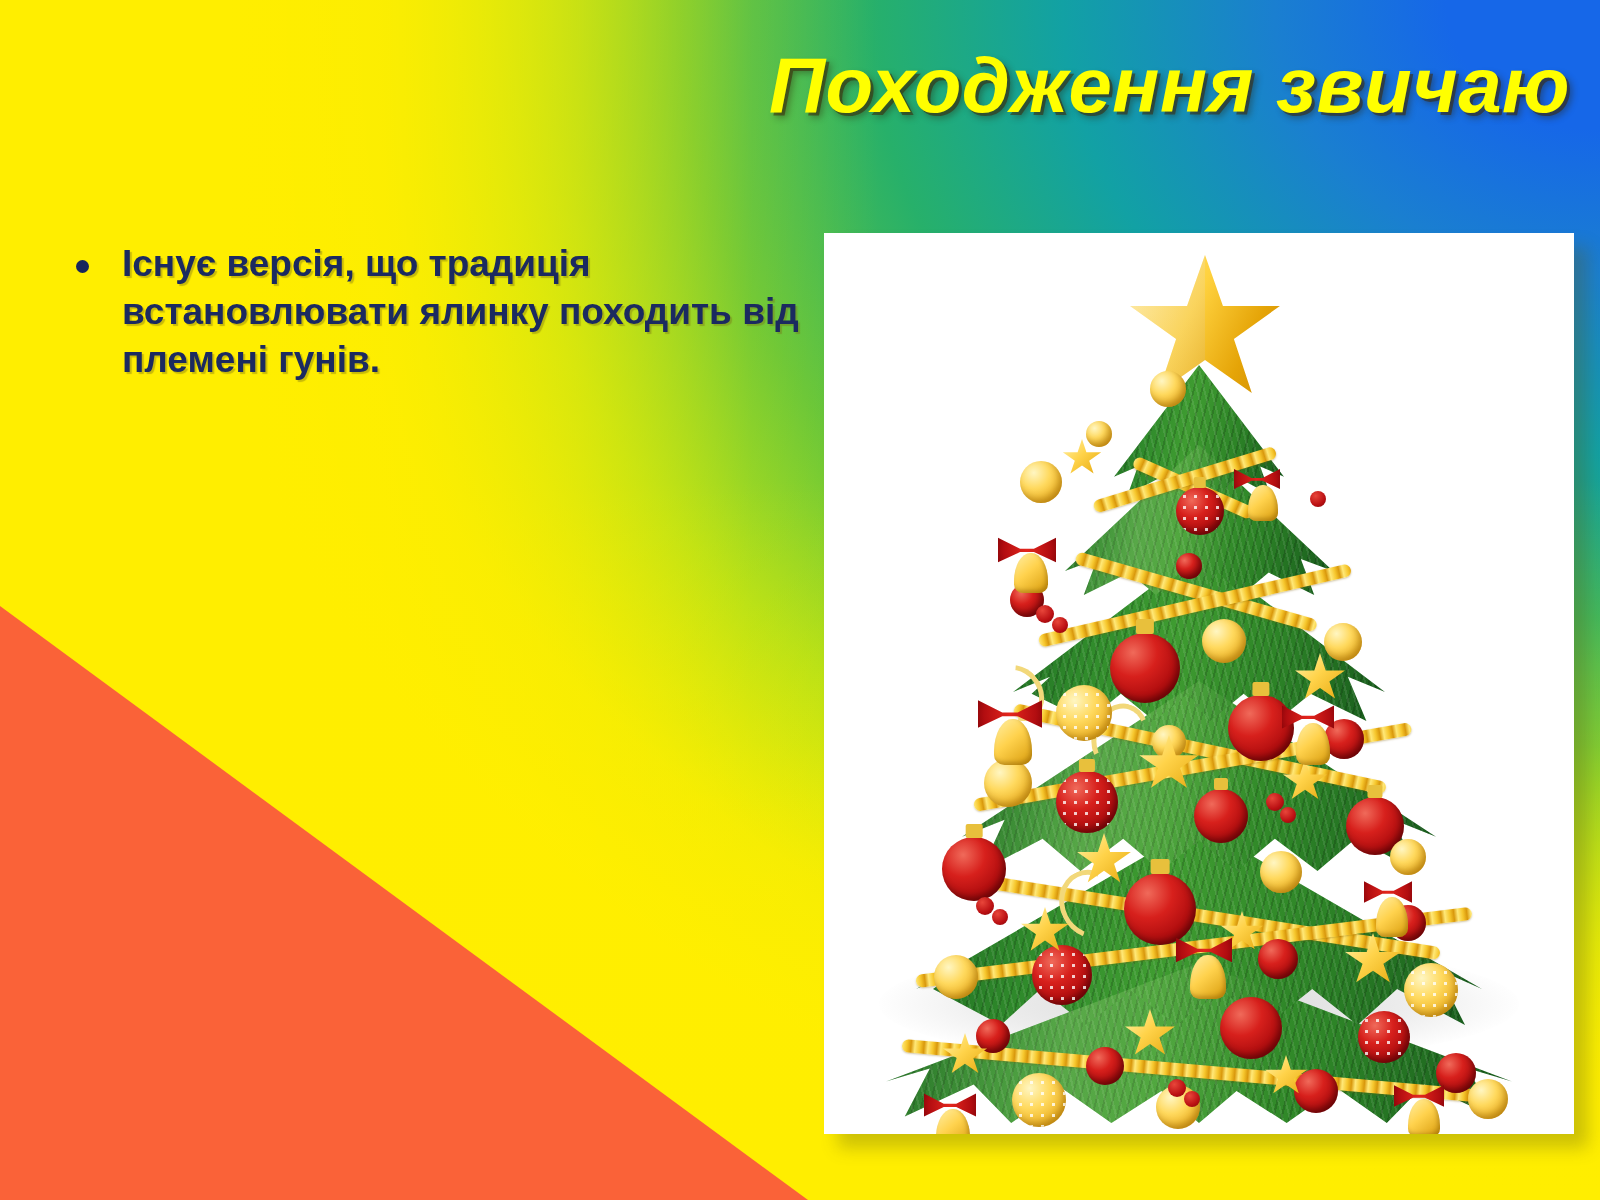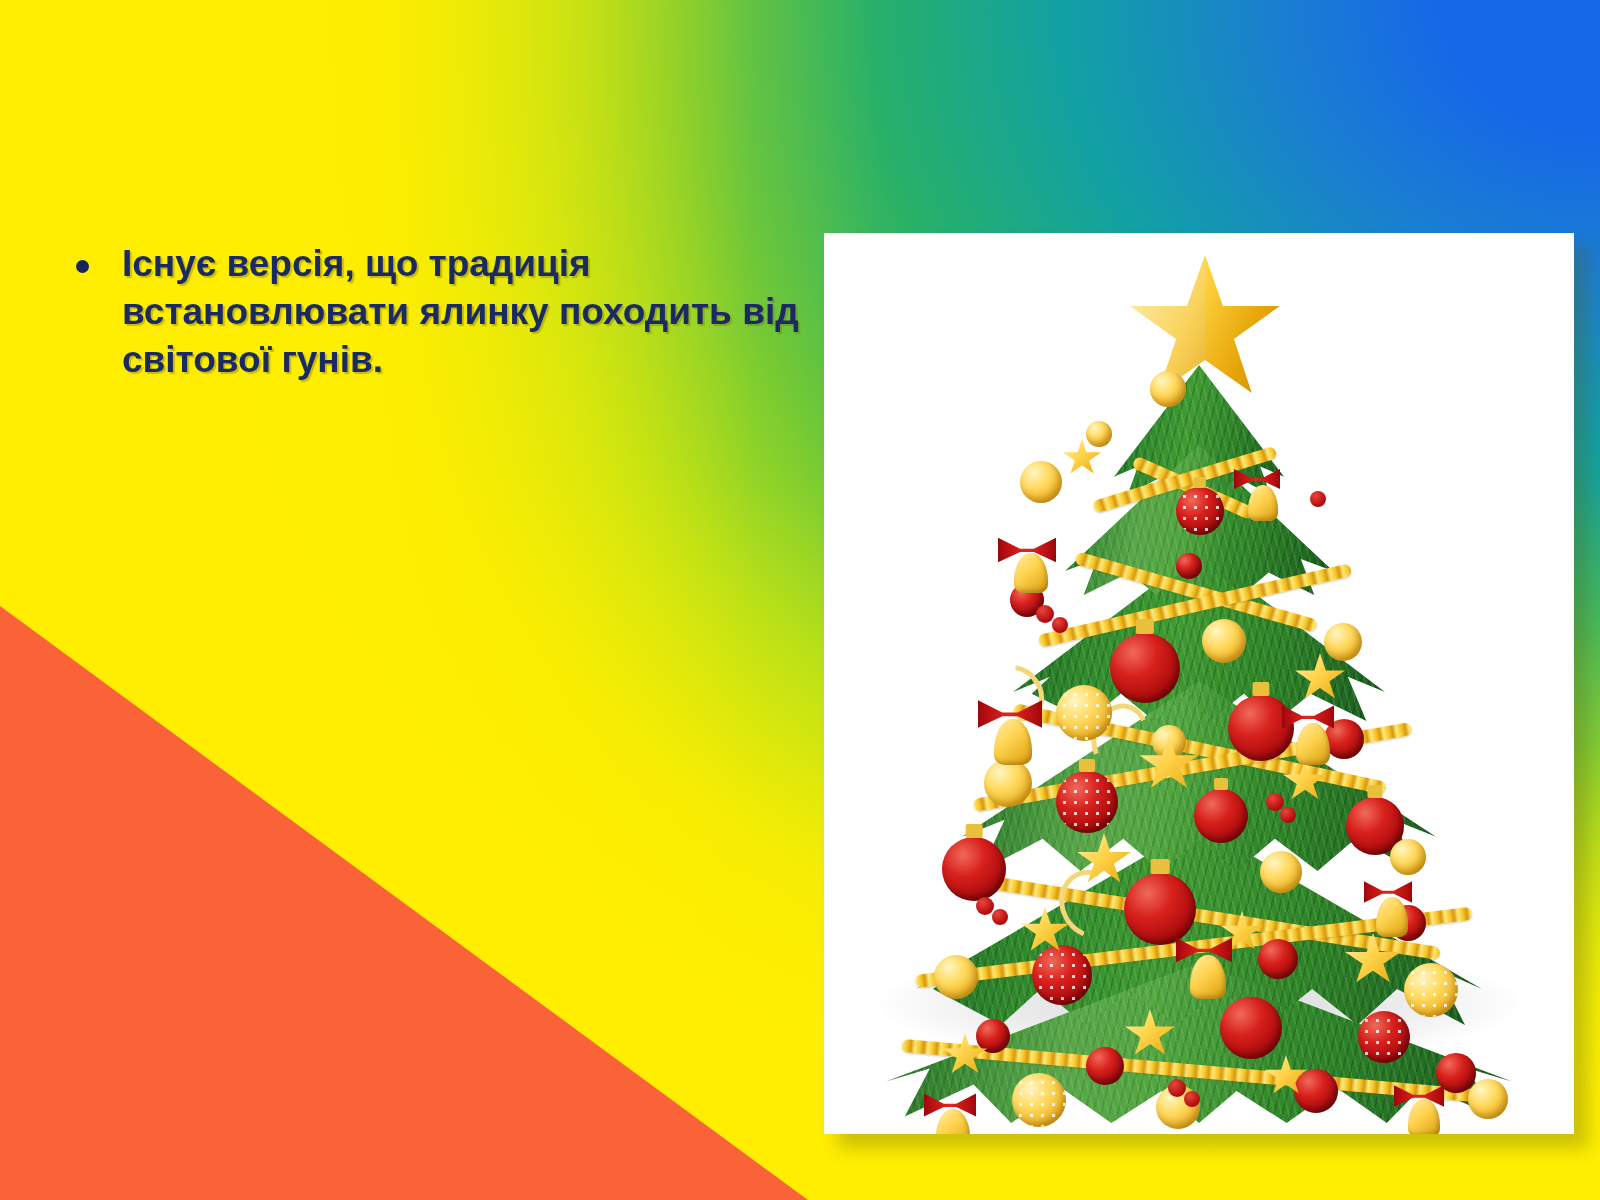--- a/index.html
+++ b/index.html
@@ -338,29 +338,30 @@
 </head>
 <body>
 
 <div class="slide">
 
   <div class="bg-base"></div>
   <div class="bg-yellowwash"></div>
   <div class="bg-leftyellow"></div>
   <div class="bg-orange"></div>
 
+  <div class="title nowrap">Походження звичаю</div>
 
   <div class="body-block">
 
 
     <div class="bullet-row">
       <span class="bullet-dot">
           <i></i>
         </span>
-      <span class="bullet-text">Існує версія, що традиція встановлювати ялинку походить від світової гунів.</span>
+      <span class="bullet-text">Існує версія, що традиція встановлювати ялинку походить від племені гунів.</span>
     </div>
 
   </div>
 
   <div class="picture-panel">
 
     <div class="ground-shadow"></div>
 
     <div class="tree">
 

